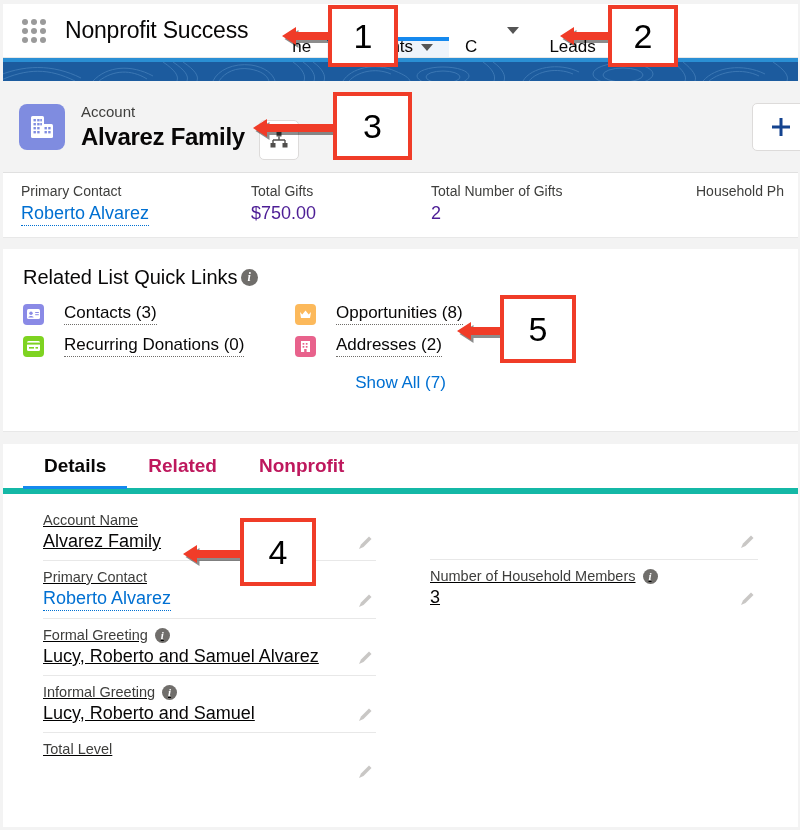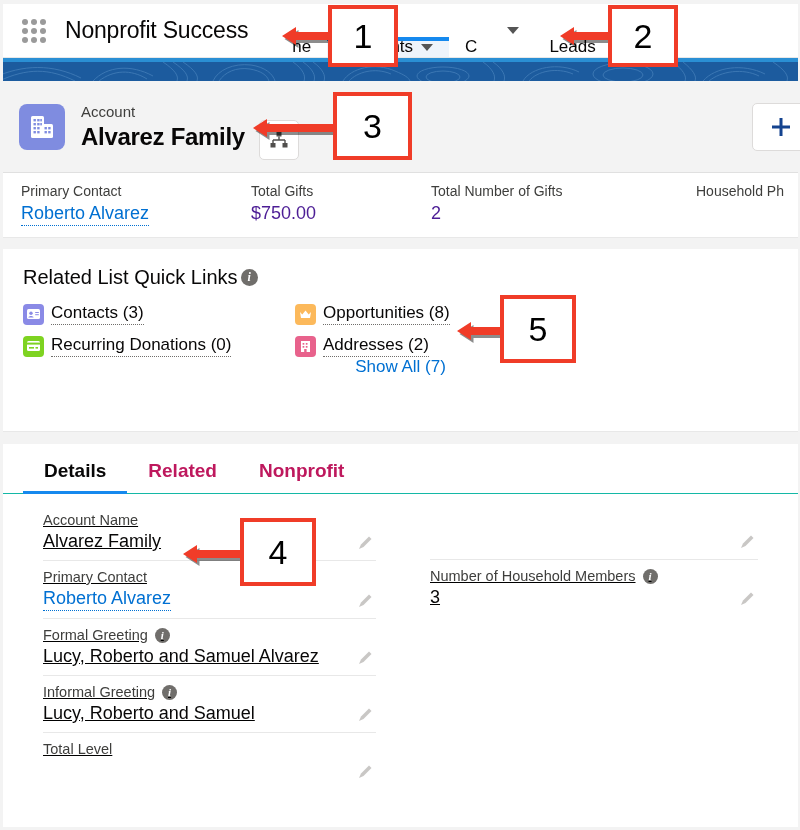--- a/index.html
+++ b/index.html
@@ -161,46 +161,46 @@
     font-family: "Liberation Serif", serif;
     cursor: pointer; flex: none;
   }
   .info-icon.sm { width: 15px; height: 15px; font-size: 11px; }
   .ql-grid {
     display: grid;
     grid-template-columns: 272px auto;
     row-gap: 10px;
     padding: 14px 0 0 20px;
   }
-  .ql-item { display: flex; align-items: center; gap: 7px; }
+  .ql-item { display: flex; align-items: center; gap: 20px; }
   .ql-ico {
     width: 21px; height: 21px; border-radius: 4px;
     display: flex; align-items: center; justify-content: center;
     flex: none;
   }
   .ql-link {
     font-size: 17px; color: #080707; cursor: pointer;
     border-bottom: 1px dotted #706e6b;
     padding-bottom: 1px; white-space: nowrap;
   }
   .ql-showall {
-    text-align: center; margin-top: 0;
+    text-align: center; margin-top: 16px;
     font-size: 17px; color: #0070d2; cursor: pointer;
   }
 
   
   .details-card {
     position: absolute; top: 444px; left: 3px;
     width: 795px; height: 383px;
     background: #fff;
   }
   .tabbar {
     display: flex; align-items: flex-end;
     height: 50px; padding-left: 20px;
-    border-bottom: 1px solid #14b8a6;
+    border-bottom: 6px solid #14b8a6;
   }
   .tab {
     font-size: 19px; color: #be185d;
     padding: 0 21px 11px 21px;
     cursor: pointer; position: relative; white-space: nowrap; font-weight: bold;
   }
   .tab.active { color: #080707; font-weight: bold; }
   .tab.active::after {
     content: ""; position: absolute; left: 0; right: 0; bottom: -1px;
     height: 3px; background: #1589ee;

